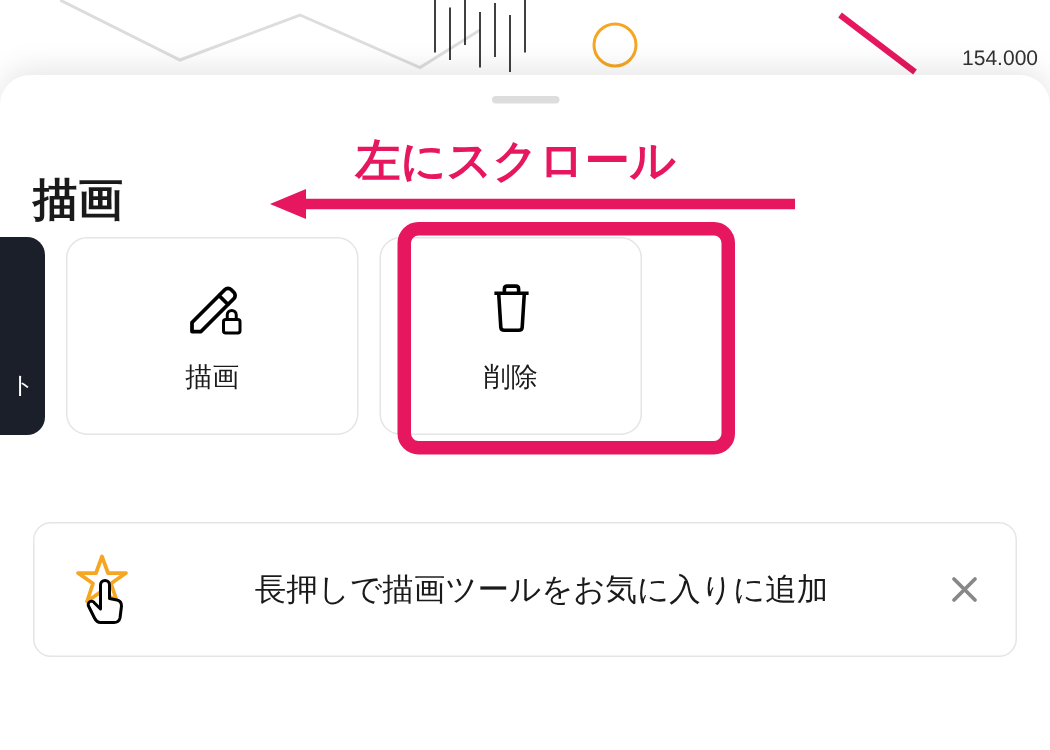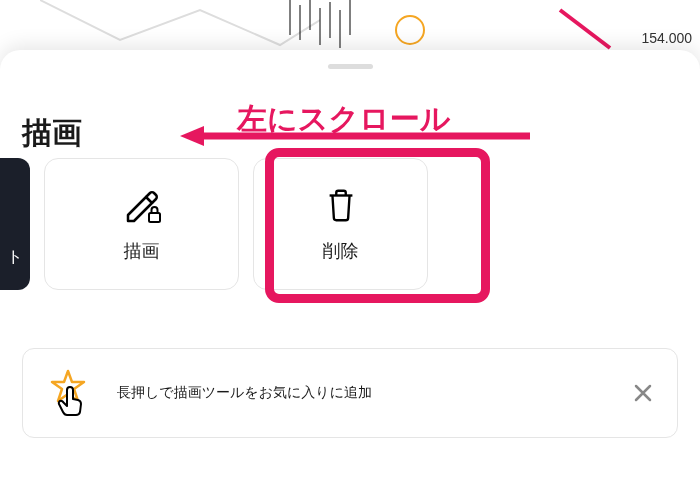--- a/index.html
+++ b/index.html
@@ -63,21 +63,21 @@
       margin: 14px auto 0;
     }
     .sheet-title {
       font-size: 30px;
       font-weight: 700;
       color: #1a1a1a;
       margin: 44px 0 0 22px;
     }
     .annotation-text {
       position: absolute;
-      top: 99px;
+      top: 87px;
       left: 237px;
       font-size: 30px;
       font-weight: 700;
       color: #e6175f;
     }
     .annotation-arrow {
       position: absolute;
       top: 126px;
       left: 180px;
       width: 350px;
@@ -153,23 +153,24 @@
       align-items: center;
       padding: 0 20px;
       gap: 24px;
     }
     .hint-icon {
       width: 50px;
       height: 50px;
       flex-shrink: 0;
     }
     .hint-text {
-      font-size: 14px;
+      font-size: 21px;
       color: #1a1a1a;
       flex: 1;
+      text-align: center;
     }
     .hint-close {
       width: 28px;
       height: 28px;
       display: flex;
       align-items: center;
       justify-content: center;
       cursor: pointer;
       color: #888;
     }

